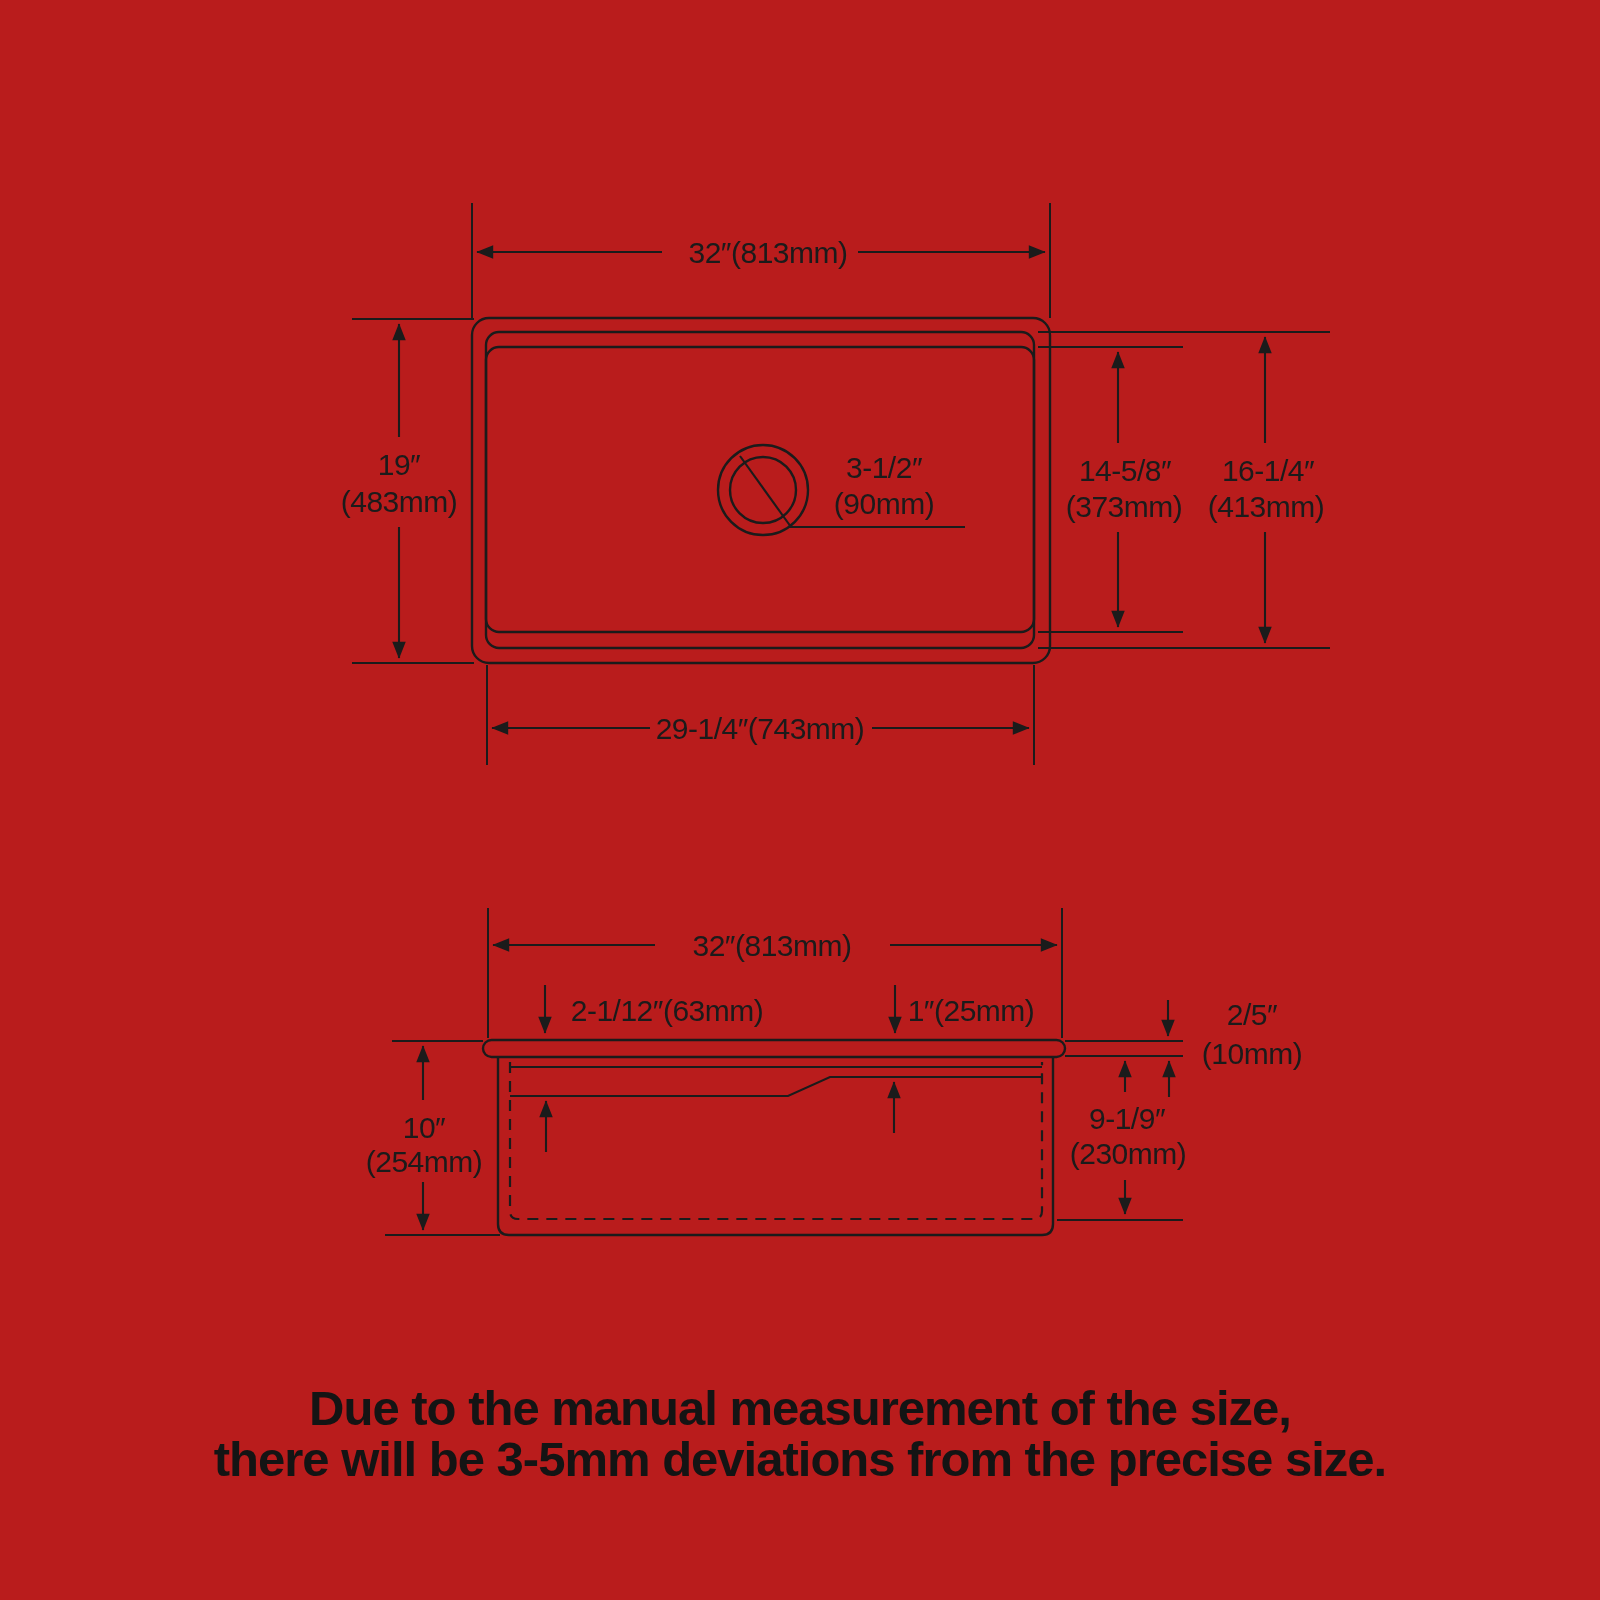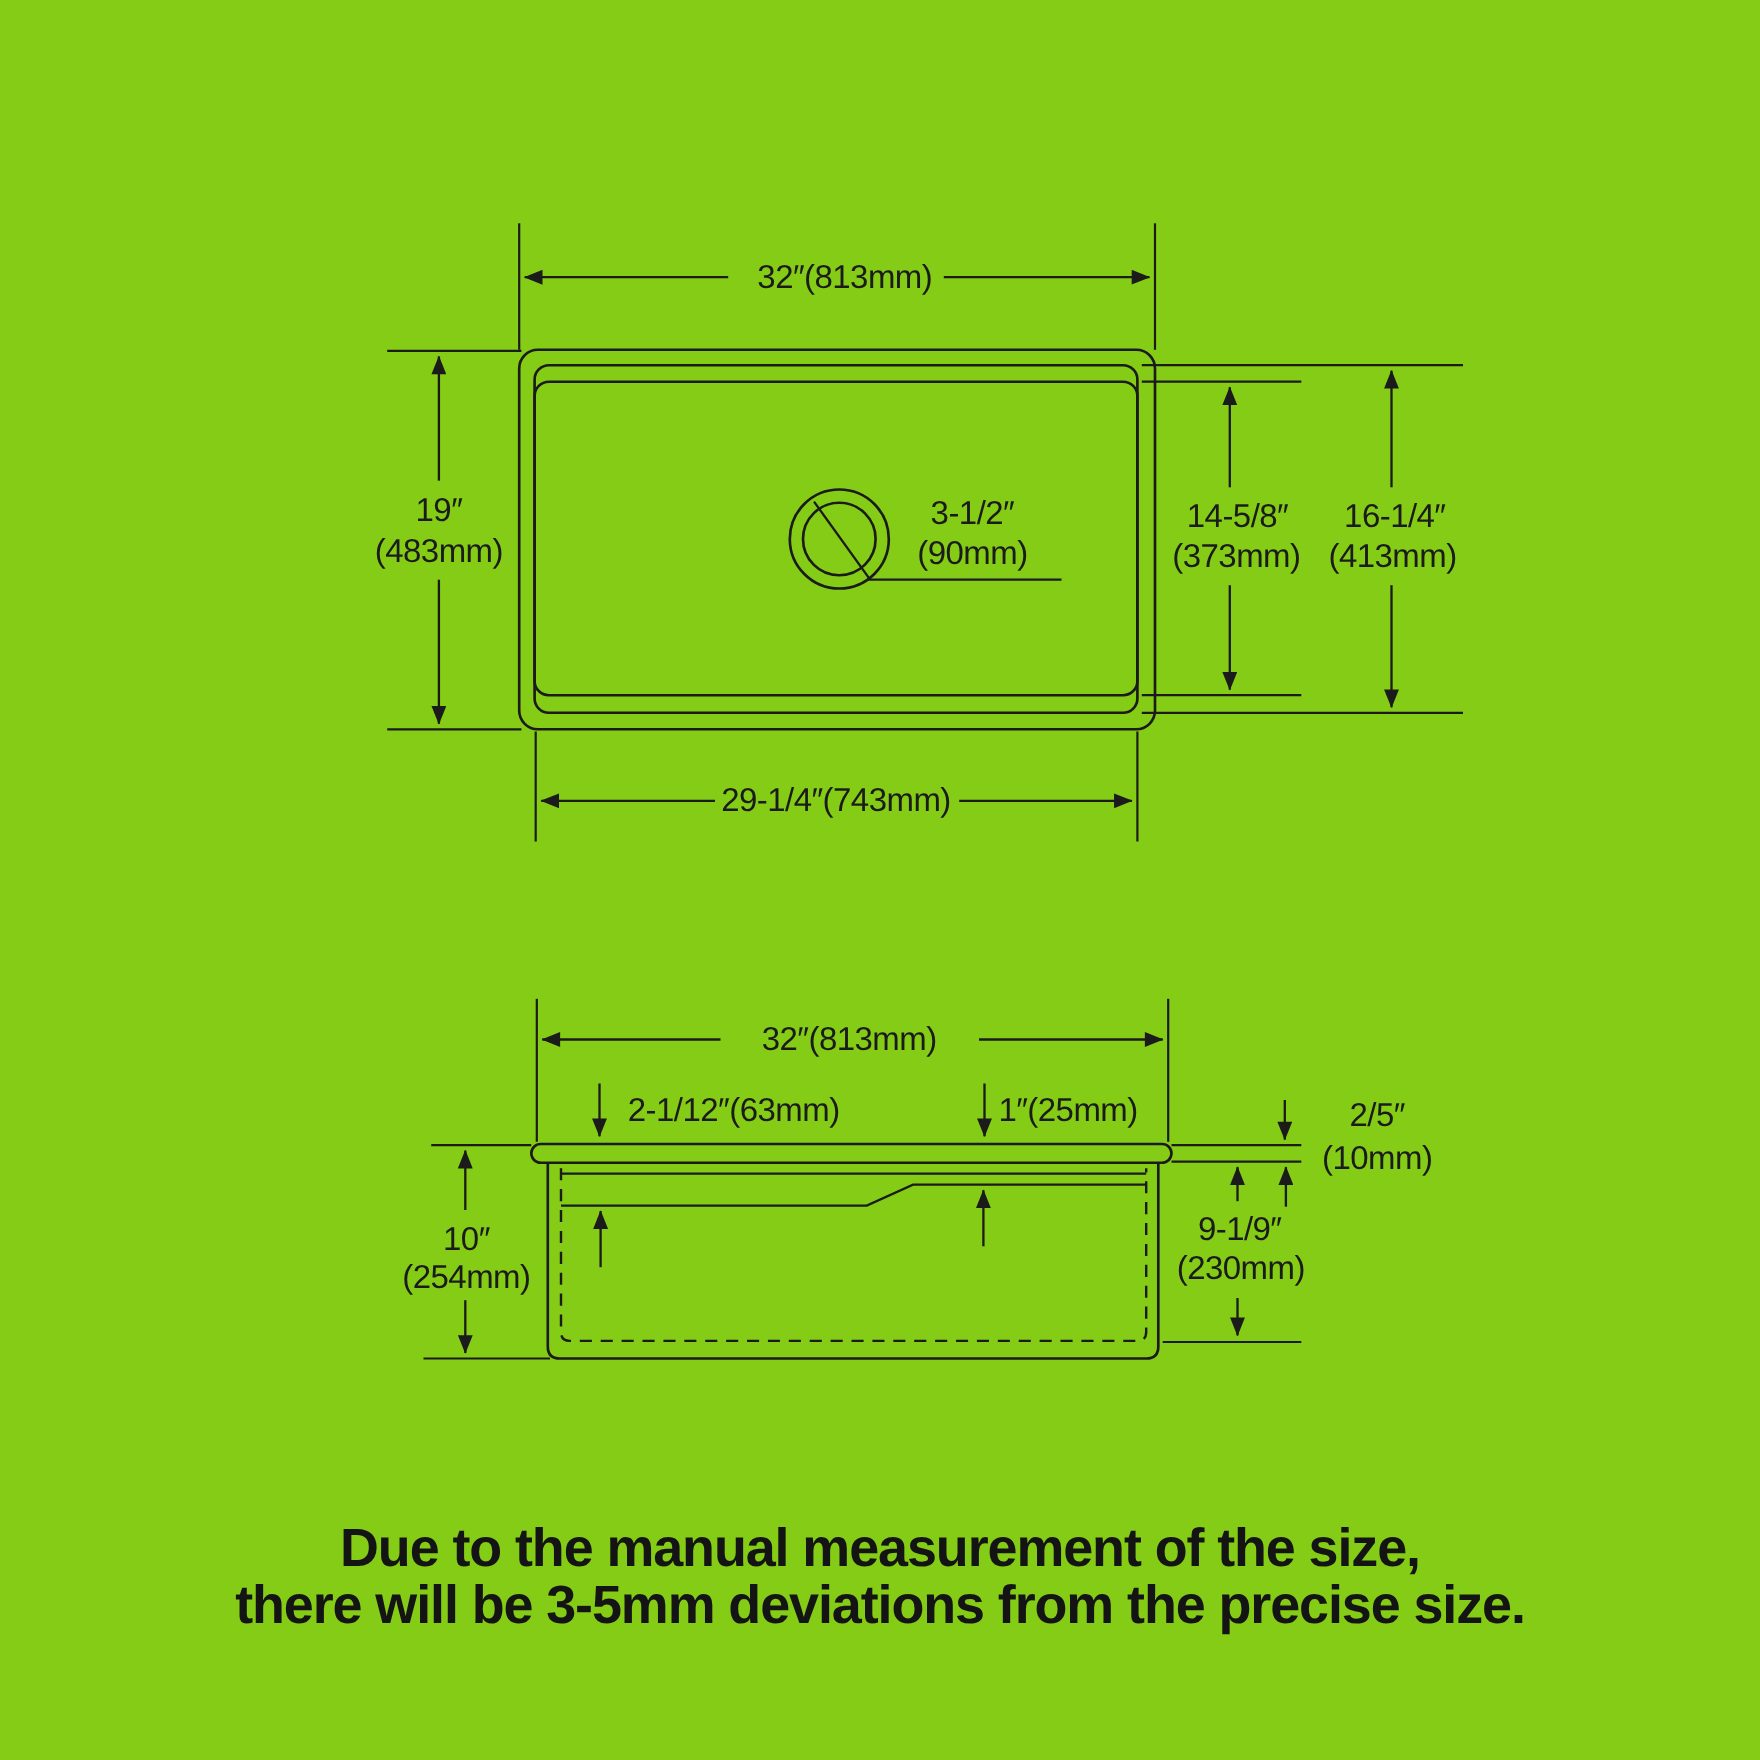--- a/index.html
+++ b/index.html
@@ -1,16 +1,16 @@
 <!DOCTYPE html>
 <html><head>
 <meta charset="utf-8">
 <style>
   html,body{margin:0;padding:0;background:#fff;}
-  .canvas{position:relative;width:1600px;height:1600px;background:#84cc16;overflow:hidden;
+  .canvas{position:relative;width:1600px;height:1600px;background:#b91c1c;overflow:hidden;
           font-family:"Liberation Sans","DejaVu Sans",sans-serif;}
   svg{position:absolute;left:0;top:0;}
   .outline{fill:none;stroke:#1b1b1b;stroke-width:2.4;}
   .thin{fill:none;stroke:#1b1b1b;stroke-width:2;}
   .dim{fill:none;stroke:#1b1b1b;stroke-width:2.1;}
   .dash{fill:none;stroke:#1b1b1b;stroke-width:2.2;stroke-dasharray:11 8;}
   .ah{fill:#1b1b1b;stroke:none;}
   .lbl{font-family:"Liberation Sans","DejaVu Sans",sans-serif;font-size:30px;fill:#1b1b1b;
        text-anchor:middle;dominant-baseline:central;letter-spacing:-0.5px;}
   .note{font-family:"Liberation Sans","DejaVu Sans",sans-serif;font-size:49px;font-weight:bold;

